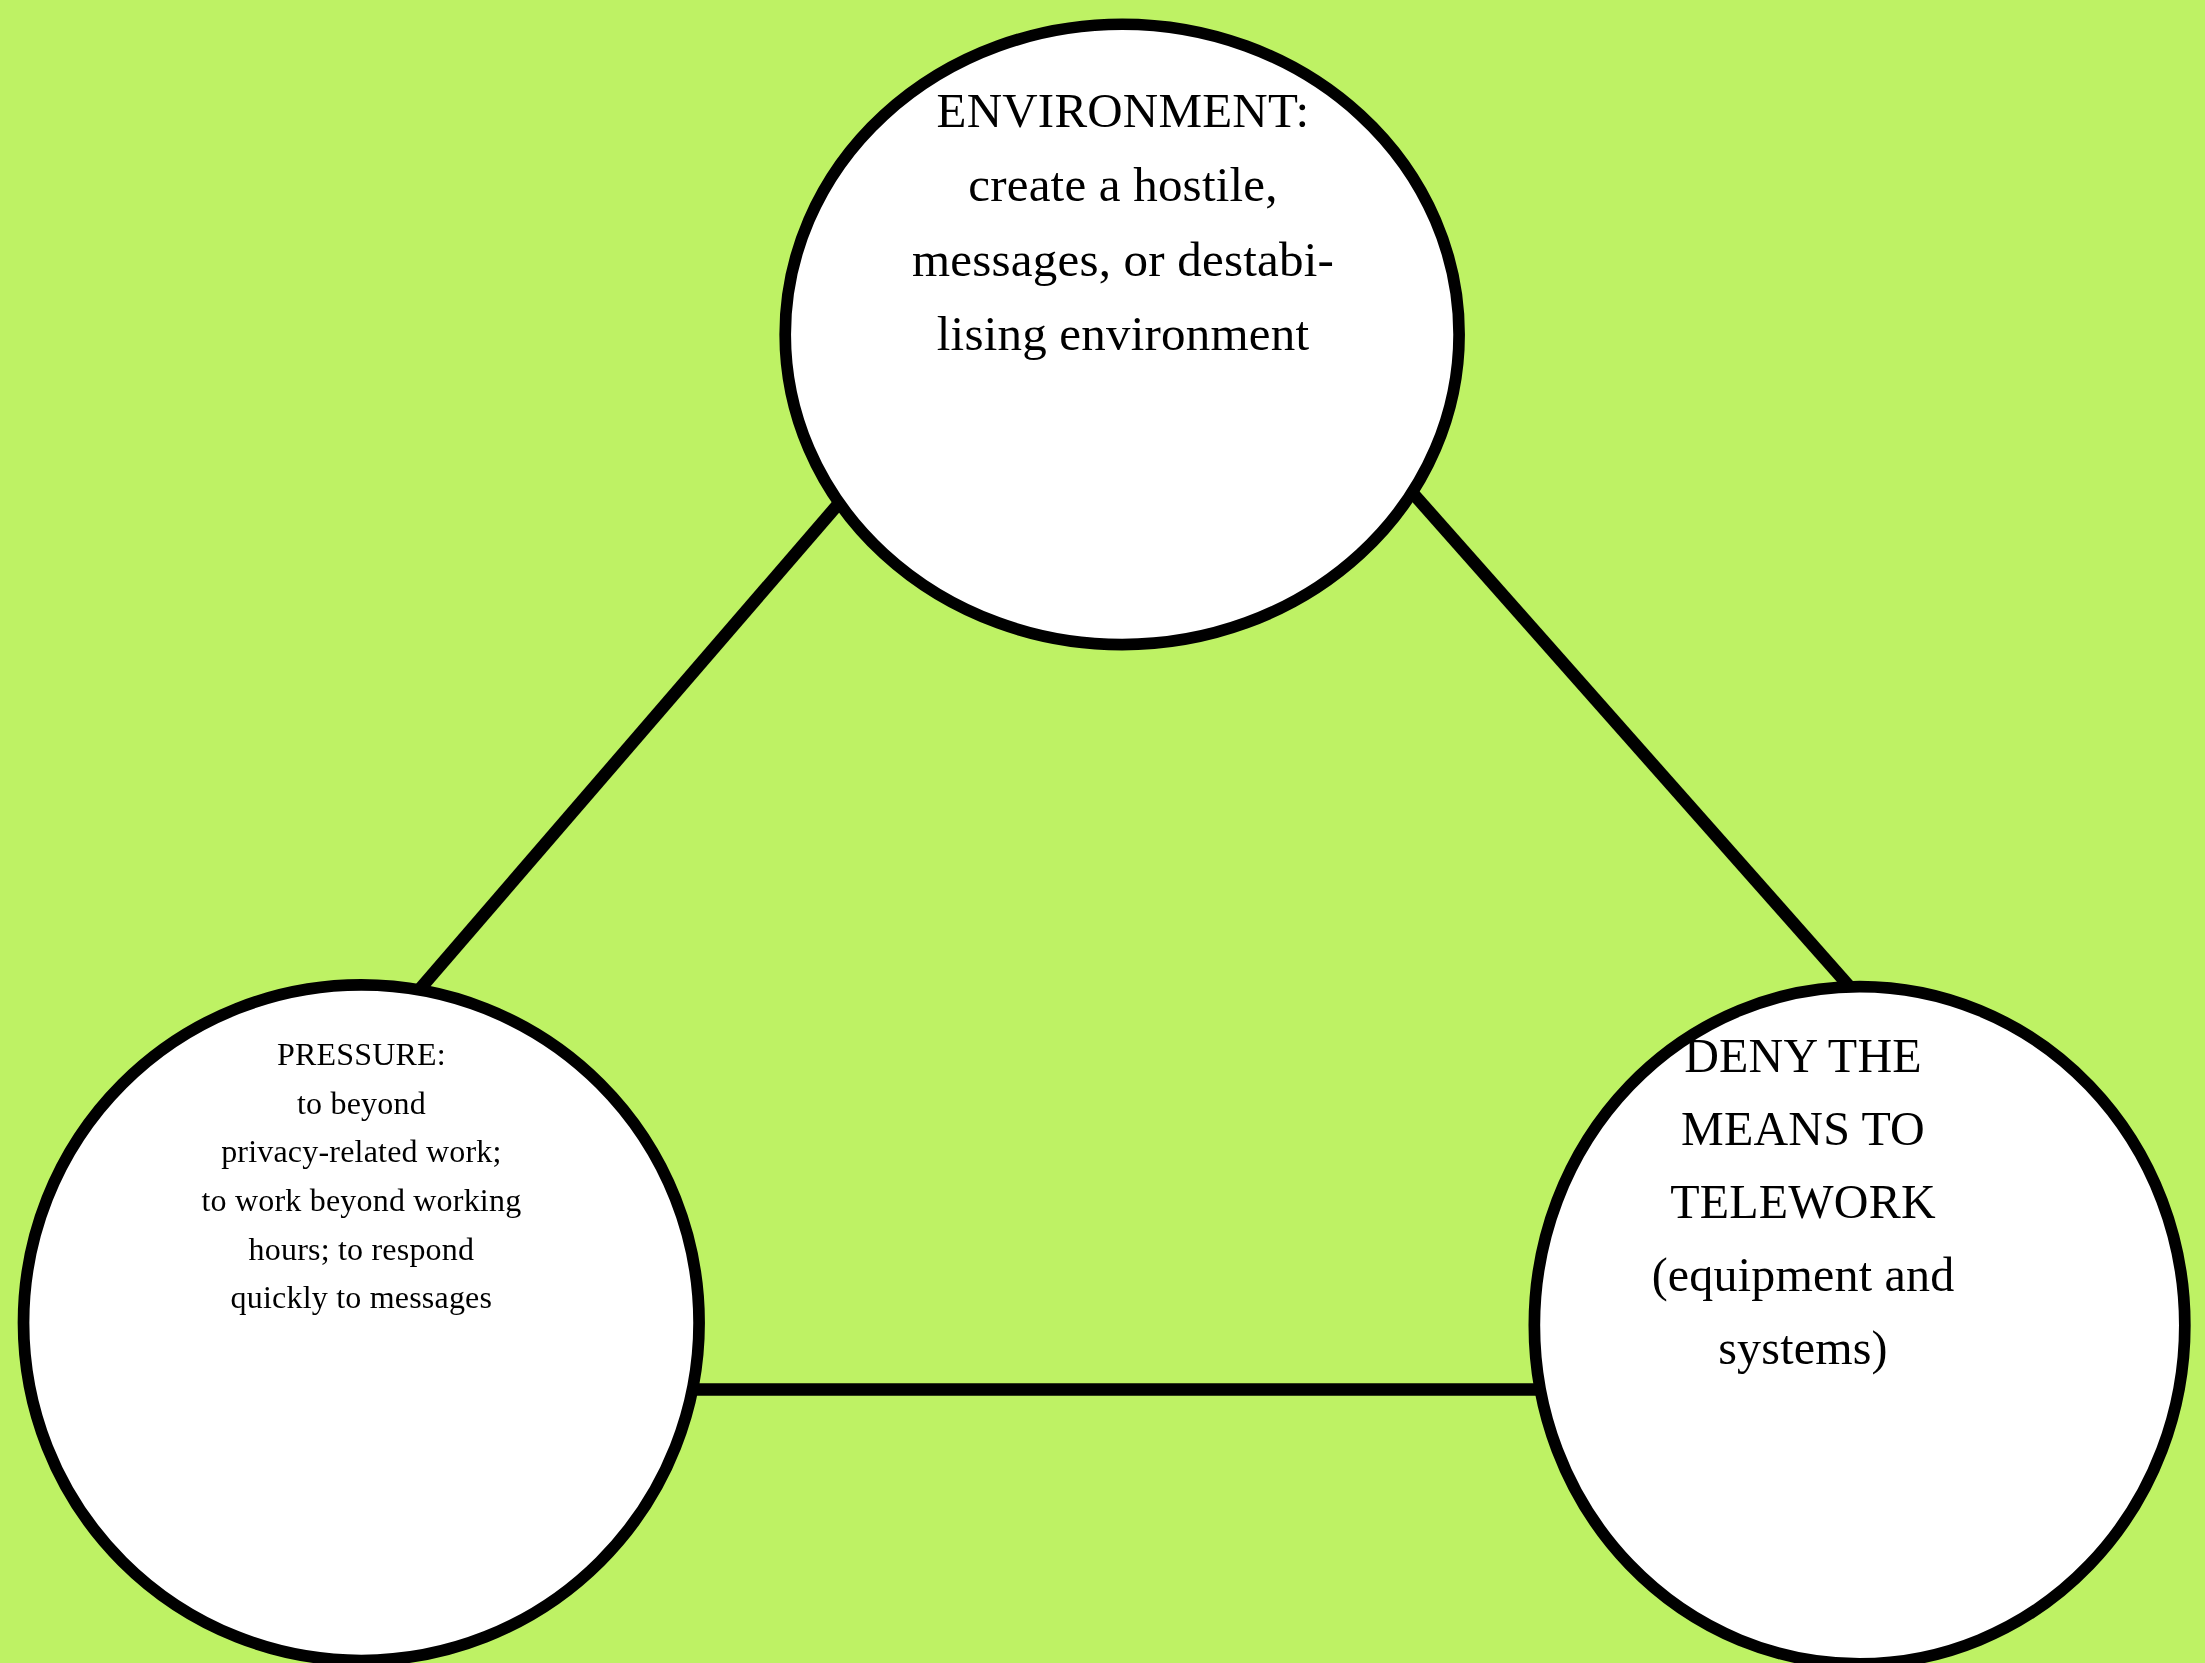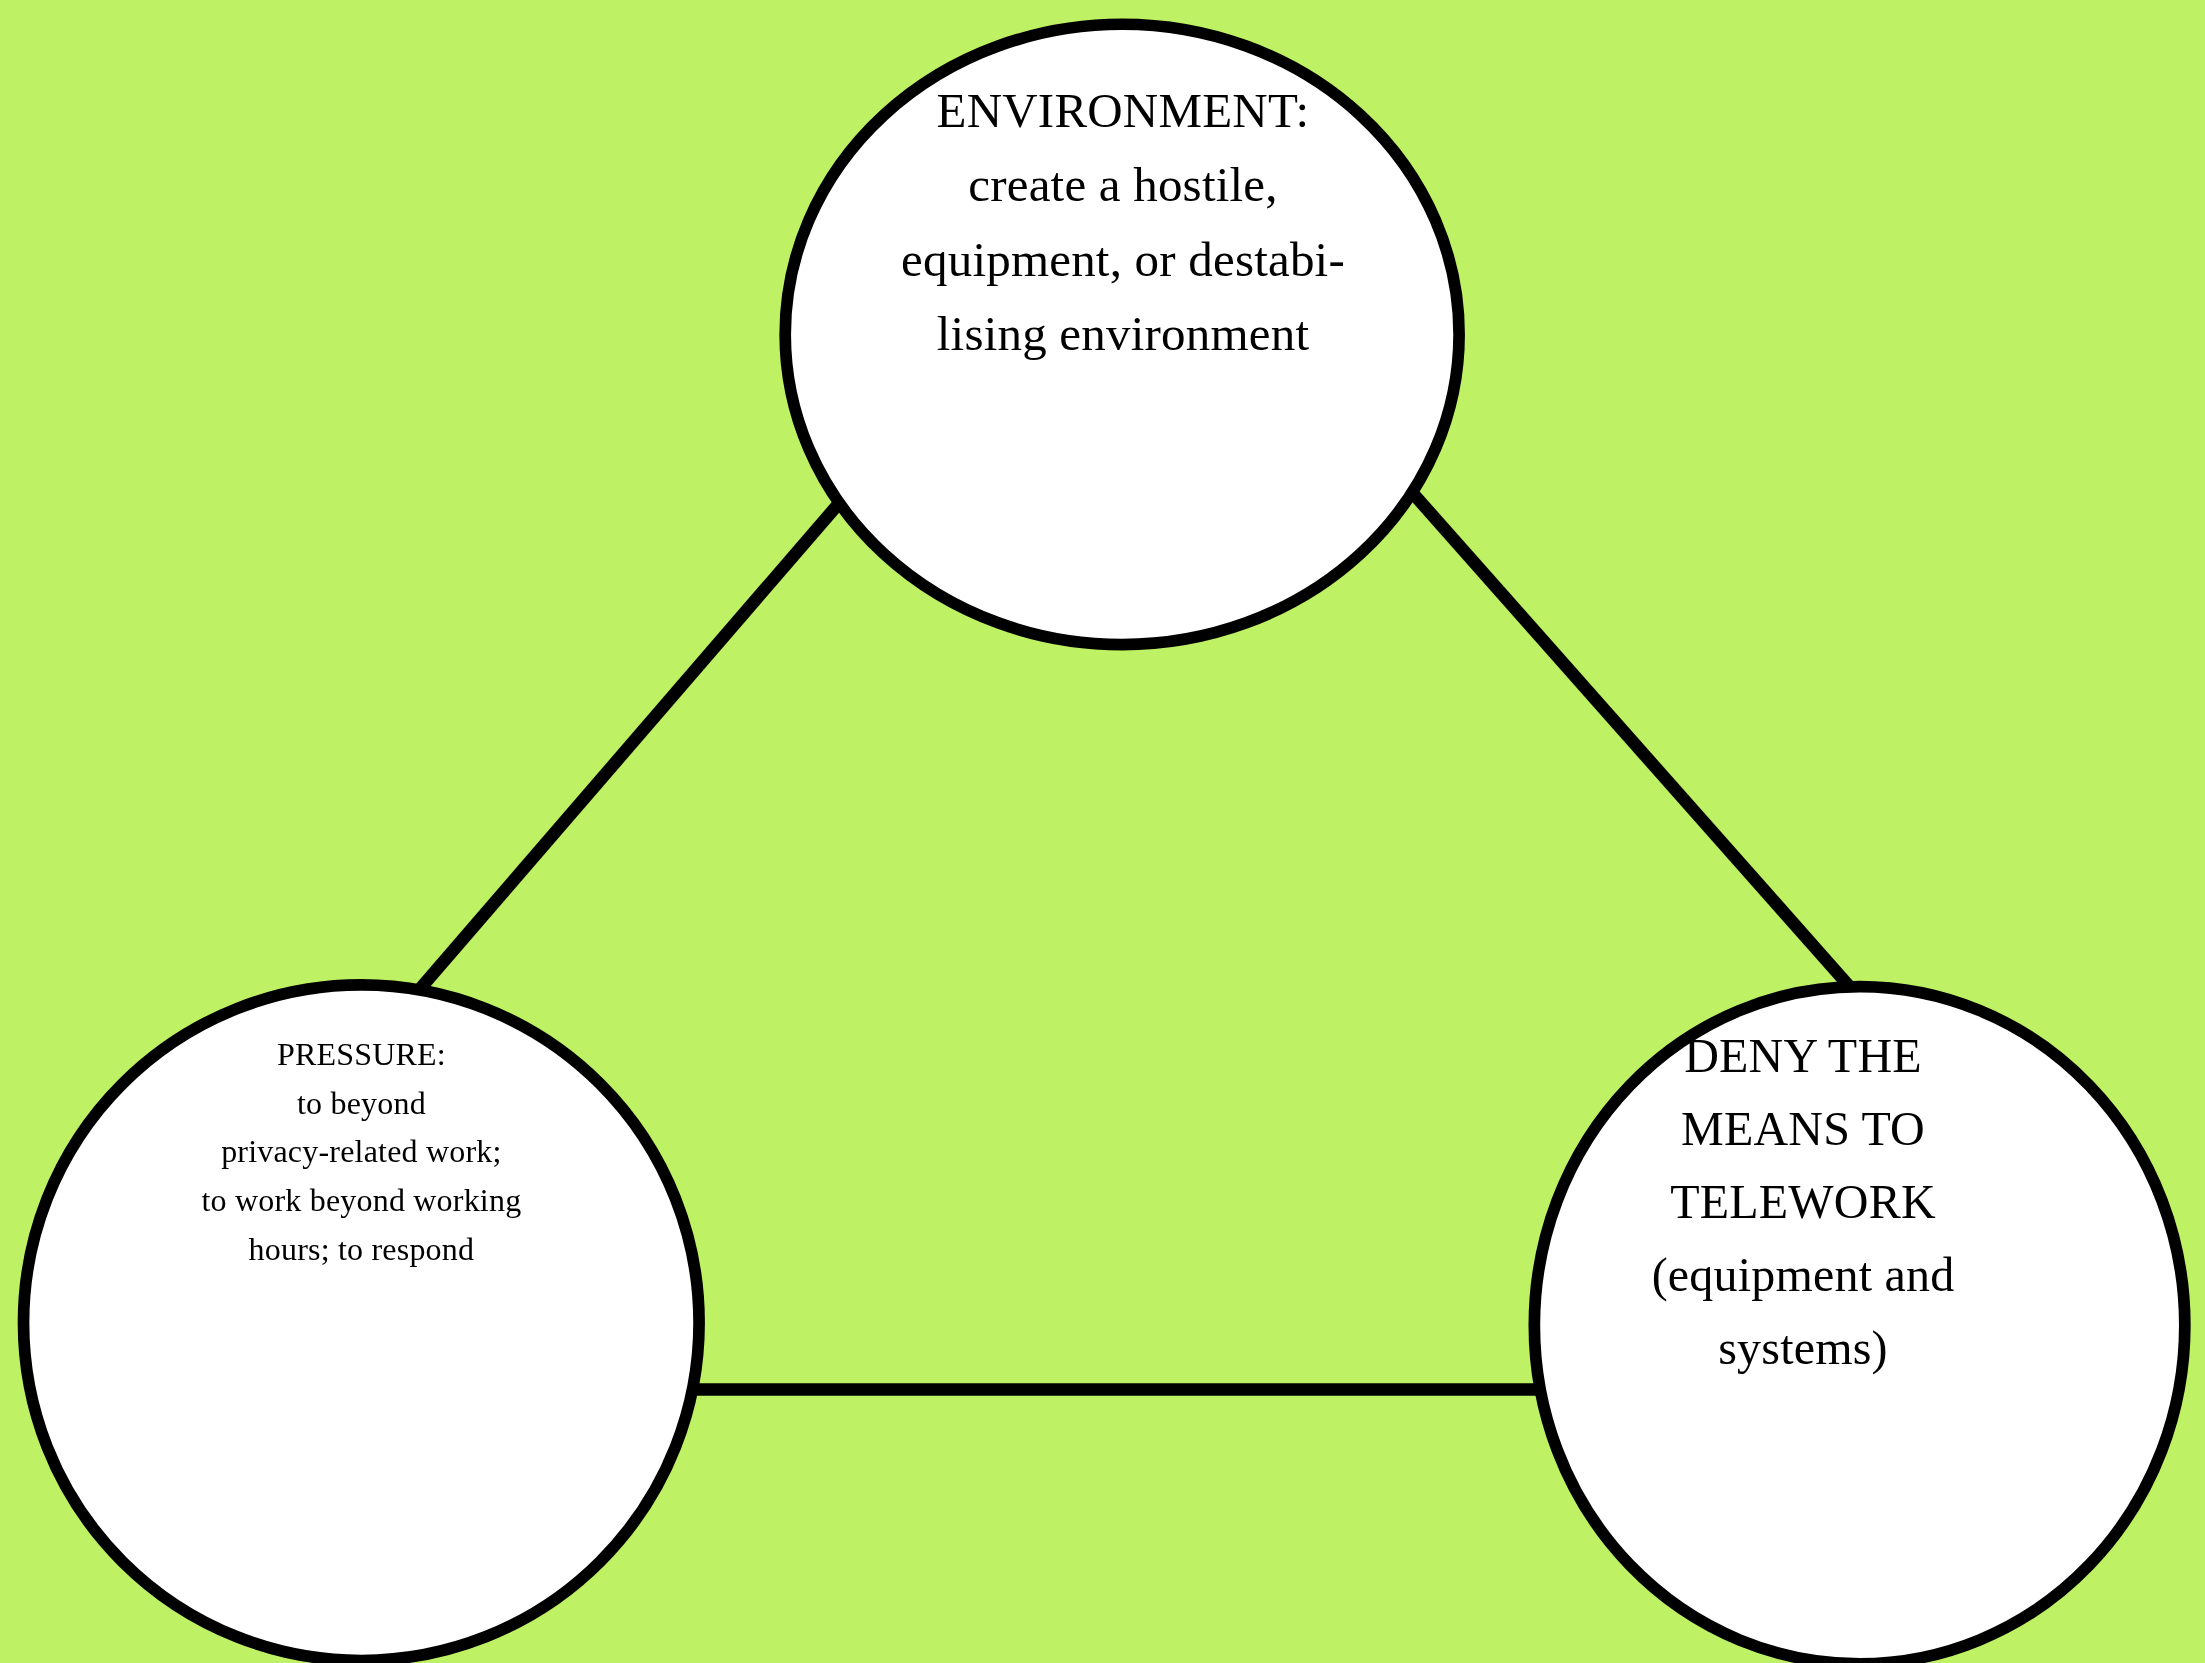--- a/index.html
+++ b/index.html
@@ -82,30 +82,31 @@
     <line class="connector" x1="805" y1="1662" x2="1866" y2="1662"></line>
 
     <ellipse class="node-shape" cx="1342" cy="400" rx="403" ry="371"></ellipse>
     <ellipse class="node-shape" cx="432" cy="1582" rx="404" ry="404"></ellipse>
     <ellipse class="node-shape" cx="2224" cy="1585" rx="389" ry="405"></ellipse>
   </svg>
 
   <div class="node-text" id="node-environment-text">
     <span class="ln">ENVIRONMENT:</span>
     <span class="ln">create a hostile,</span>
-    <span class="ln">equipment, or destabi-</span>
+    <span class="ln">messages, or destabi-</span>
     <span class="ln">lising environment</span>
   </div>
 
   <div class="node-text" id="node-pressure-text">
     <span class="ln">PRESSURE:</span>
     <span class="ln">to beyond</span>
     <span class="ln">privacy-related work;</span>
     <span class="ln">to work beyond working</span>
     <span class="ln">hours; to respond</span>
+    <span class="ln">quickly to messages</span>
   </div>
 
   <div class="node-text" id="node-deny-text">
     <span class="ln">DENY THE</span>
     <span class="ln">MEANS TO</span>
     <span class="ln">TELEWORK</span>
     <span class="ln">(equipment and</span>
     <span class="ln">systems)</span>
   </div>
 

